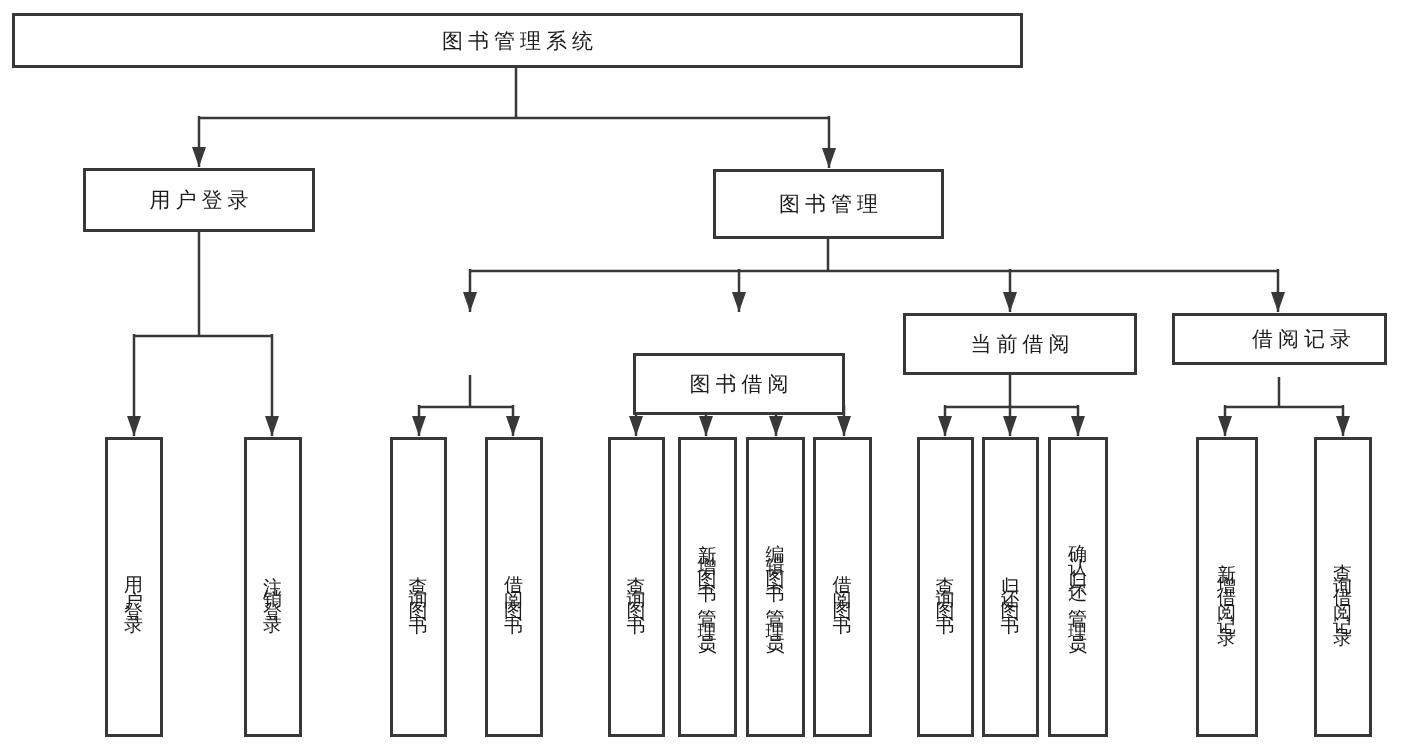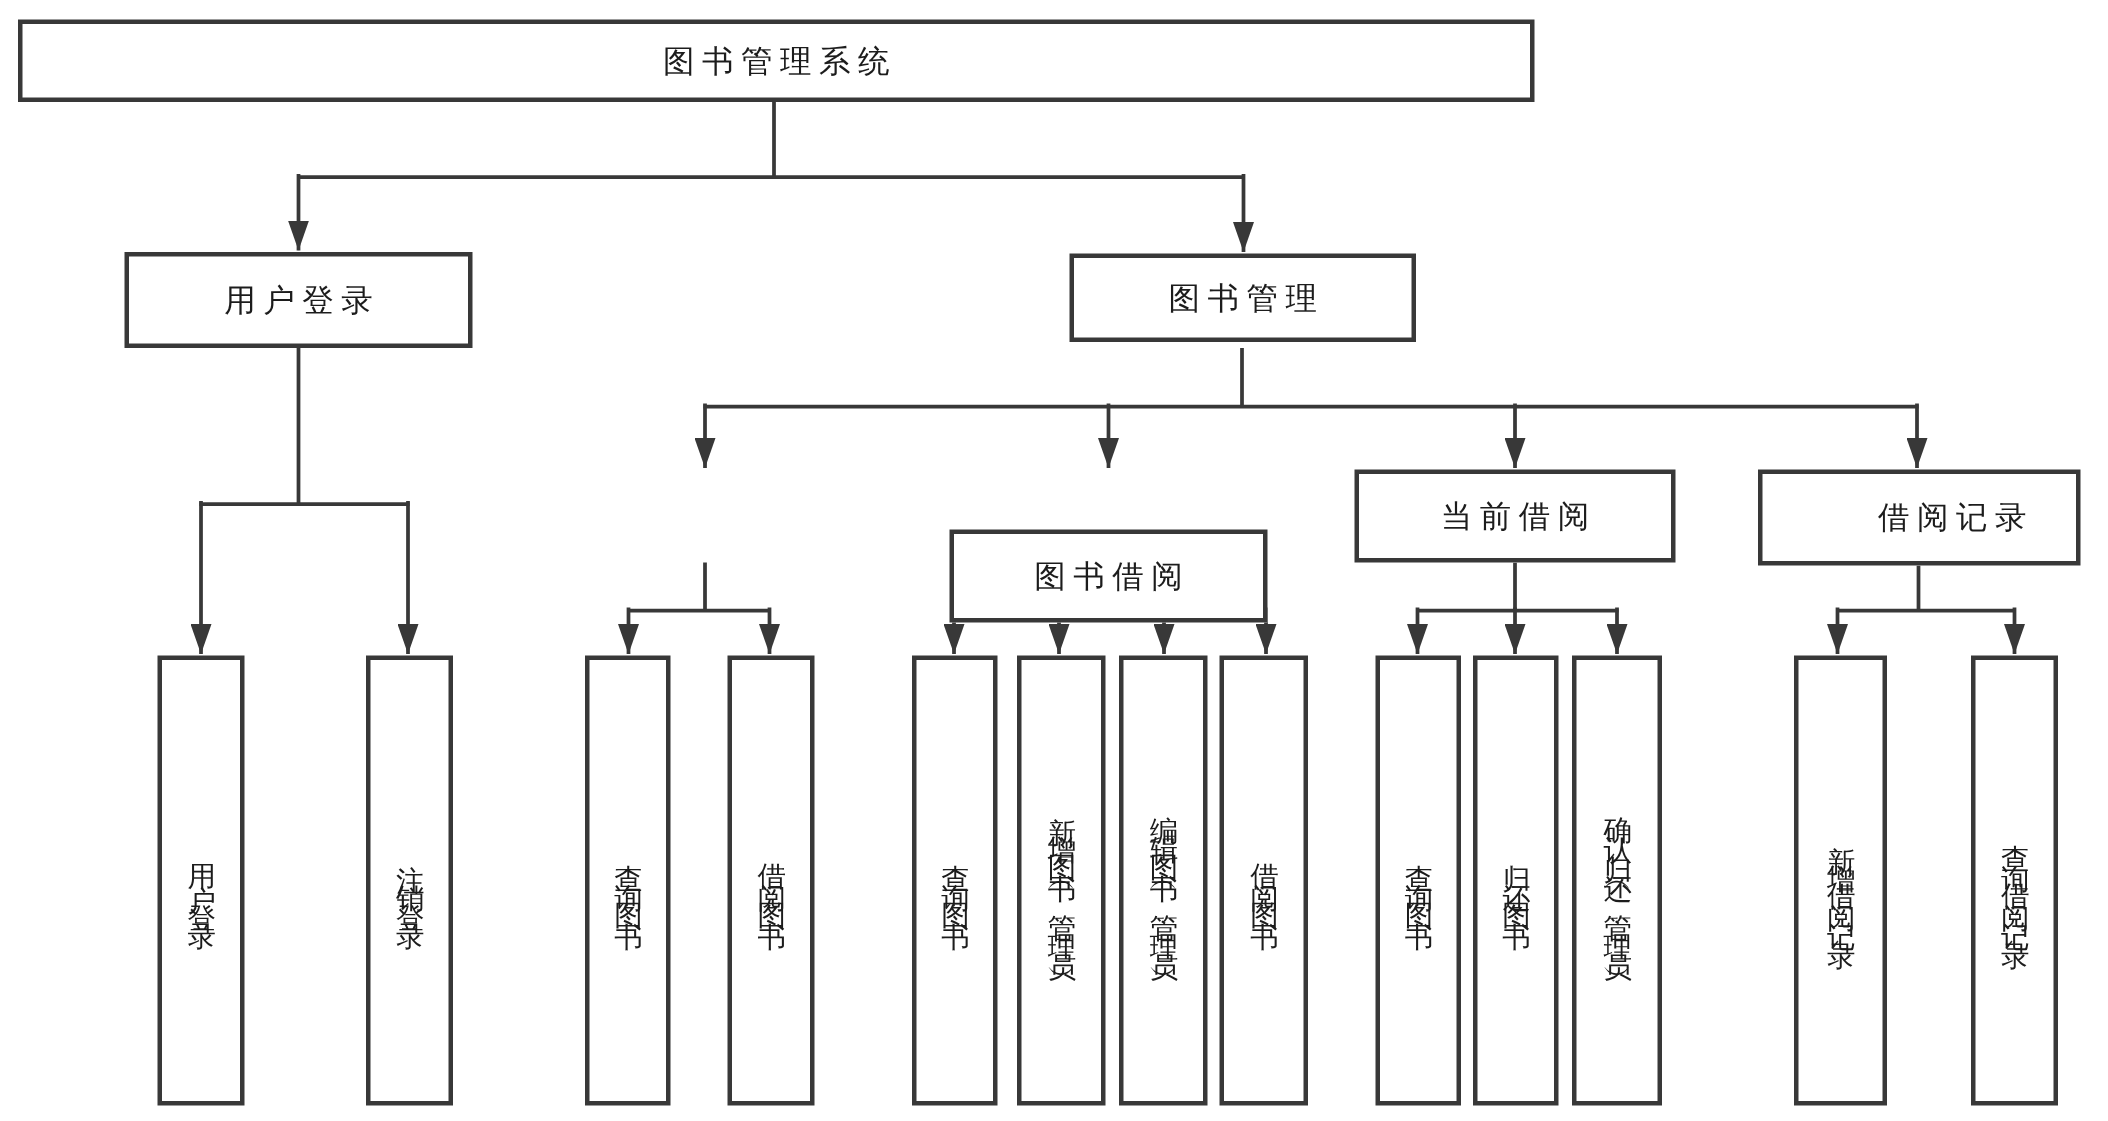--- a/index.html
+++ b/index.html
@@ -19,26 +19,26 @@
     top:437px;height:300px;
   }
   .vbox span{
     writing-mode:vertical-rl;text-orientation:mixed;
     font-size:19px;letter-spacing:13px;line-height:1;white-space:nowrap;
   }
   
   .n-root{left:12px;top:13px;width:1011px;height:55px;}
   
   .n-userlogin{left:83px;top:168px;width:232px;height:64px;}
-  .n-bookmgmt{left:713px;top:169px;width:231px;height:59px;}
+  .n-bookmgmt{left:713px;top:169px;width:231px;height:70px;}
   
   .n-l3-0{left:363px;top:313px;width:215px;height:62px;}
   .n-l3-1{left:633px;top:313px;width:212px;height:62px;margin-top:40px;}
-  .n-l3-2{left:903px;top:313px;width:214px;height:62px;}
-  .n-l3-3{left:1172px;top:313px;width:215px;height:64px;padding-left:44px;}
+  .n-l3-2{left:903px;top:313px;width:234px;height:62px;}
+  .n-l3-3{left:1172px;top:313px;width:215px;height:52px;padding-left:44px;}
   
   .lf-0{left:105px;width:58px;}
   .lf-1{left:244px;width:58px;}
   .lf-2{left:390px;width:57px;}
   .lf-3{left:485px;width:58px;}
   .lf-4{left:608px;width:57px;}
   .lf-5{left:678px;width:59px;}
   .lf-6{left:746px;width:59px;}
   .lf-7{left:813px;width:59px;}
   .lf-8{left:917px;width:57px;}

